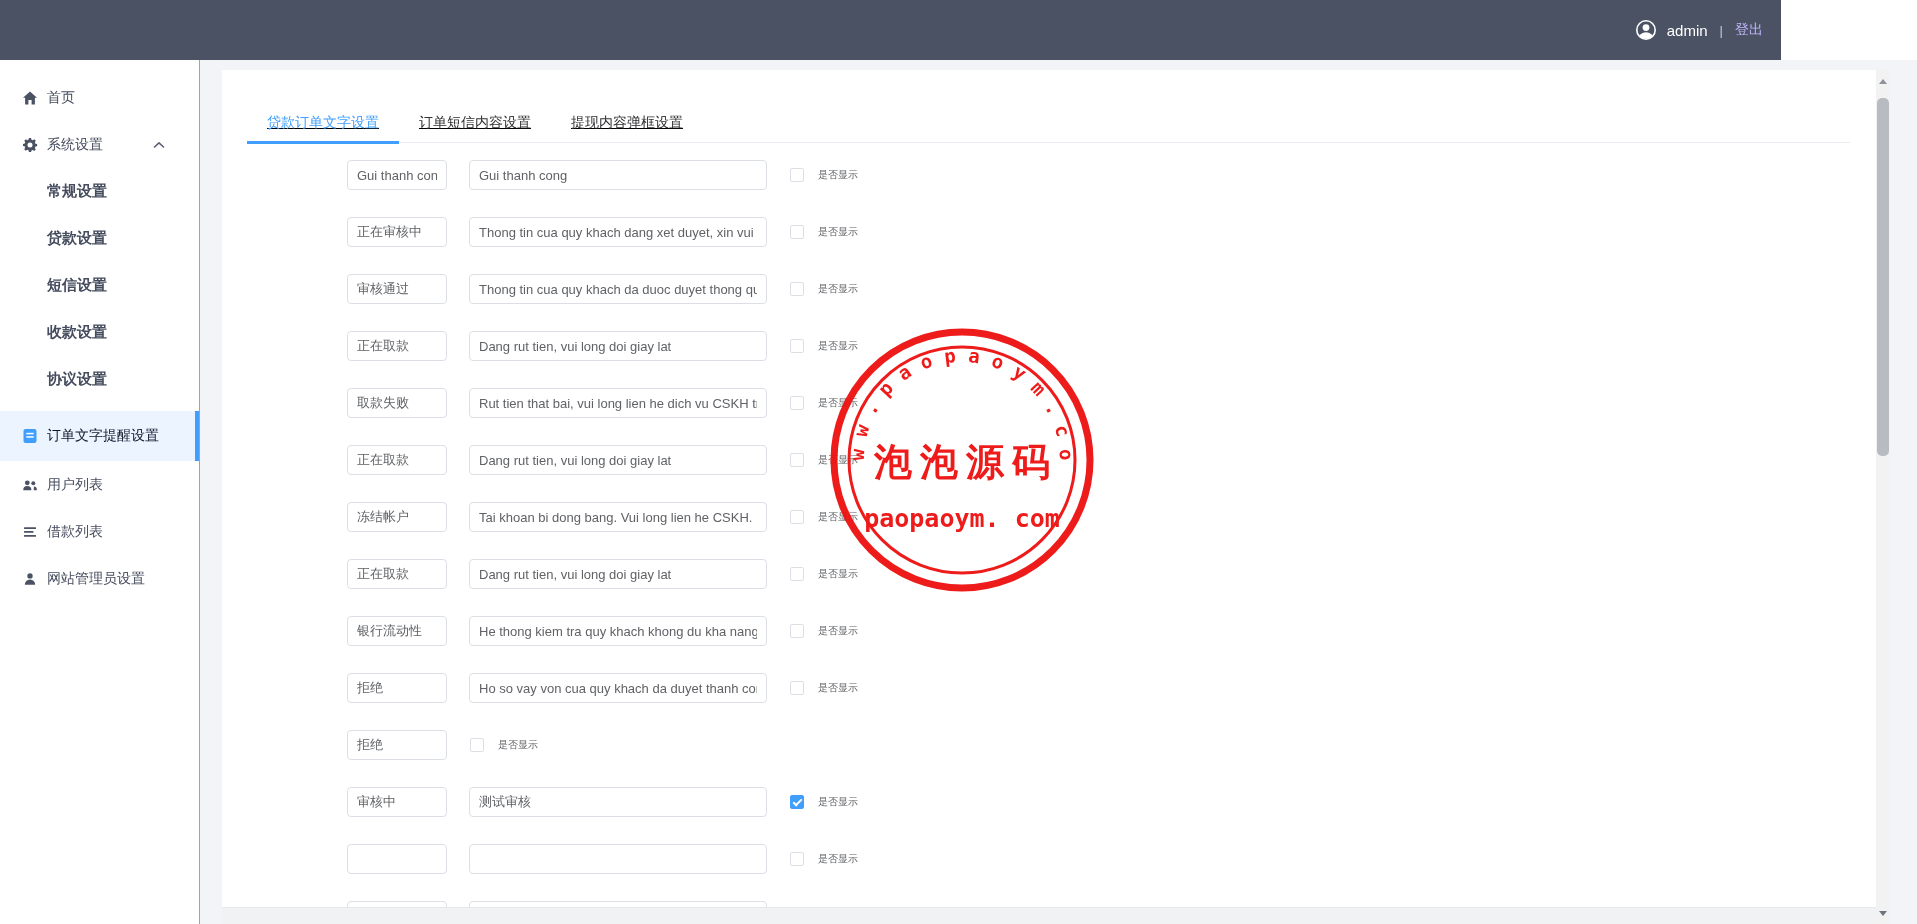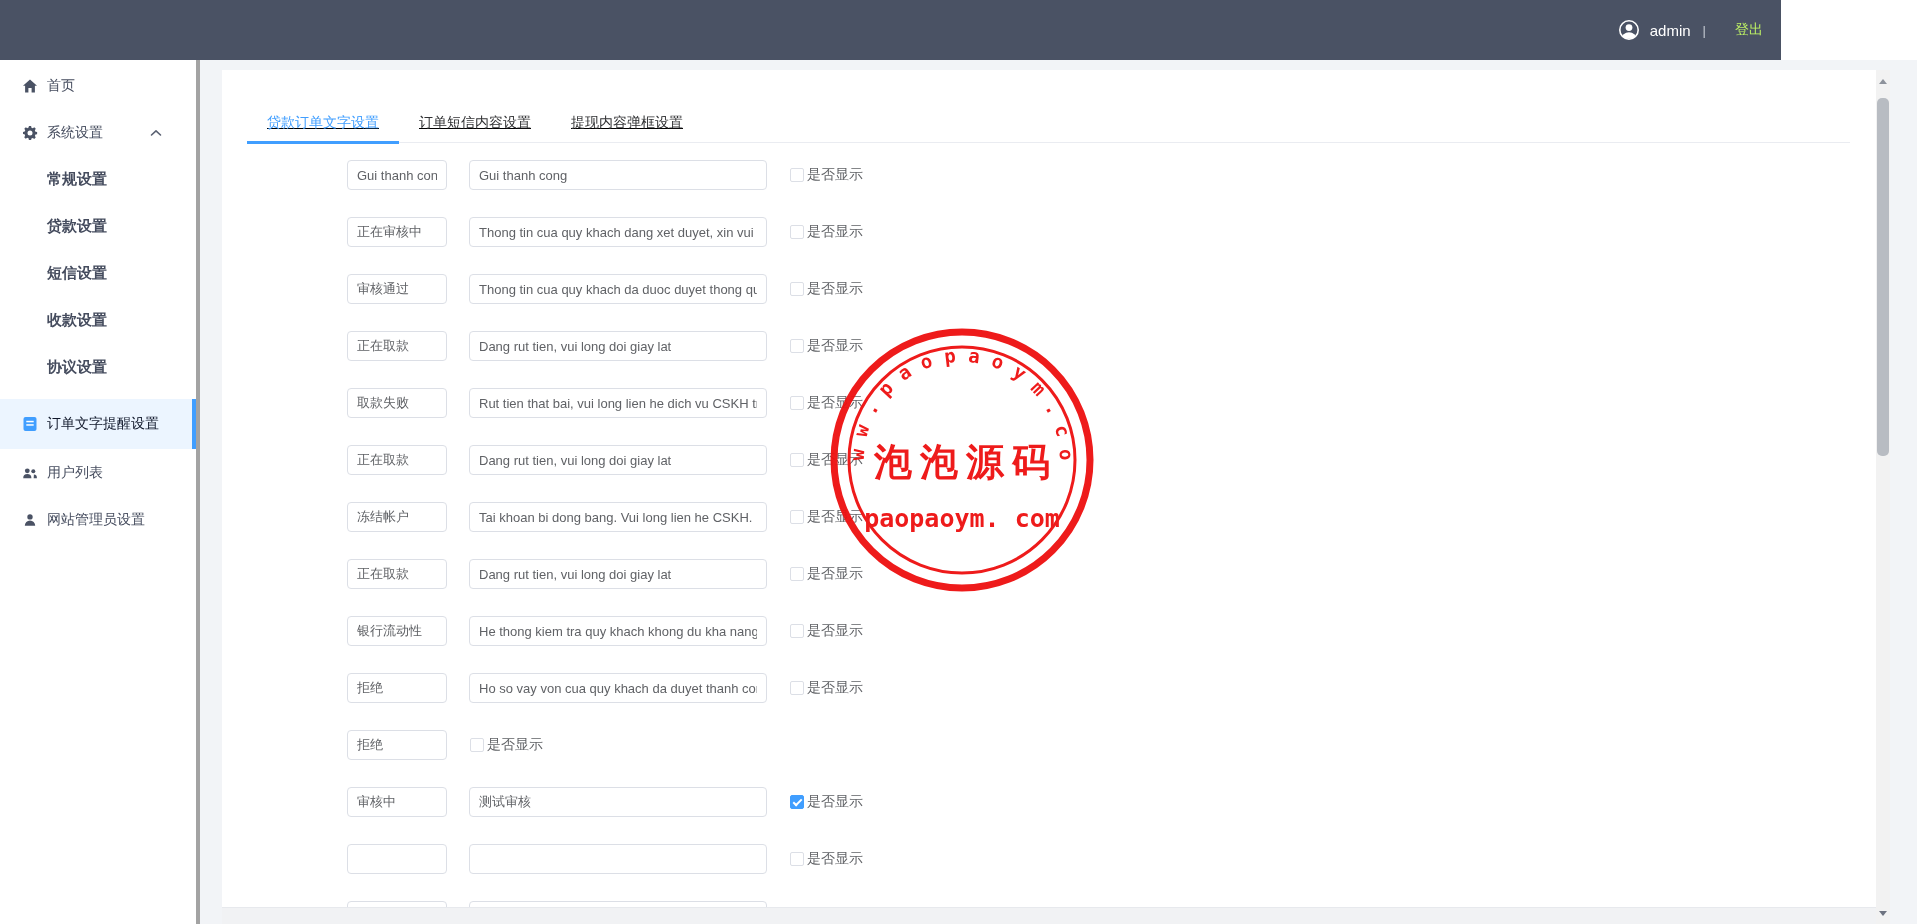--- a/index.html
+++ b/index.html
@@ -7,25 +7,25 @@
               font-family:"Liberation Sans","DejaVu Sans",sans-serif; }
 
   
   .topbar { position:absolute; left:0; top:0; width:1781px; height:60px;
             background:#4a5264; z-index:10; }
   .topbar-right { position:absolute; right:18px; top:0; height:60px;
                   display:flex; align-items:center; gap:10px; }
   .avatar { width:22px; height:22px; display:inline-flex; }
   .username { color:#fff; font-size:15px; }
   .tb-sep { color:#c6cbd4; font-size:13px; padding:0 2px; }
-  .logout { color:#bef264; font-size:14px; cursor:pointer; text-decoration:none;margin-left:17px; }
+  .logout { color:#c4b5fd; font-size:14px; cursor:pointer; text-decoration:none; }
 
   
   .sidebar { position:absolute; left:0; top:60px; width:200px; bottom:0;
-             background:#fff; border-right:4px solid #a3a3a3; padding-top:2px; z-index:9; }
+             background:#fff; border-right:1px solid #a3a3a3; padding-top:14px; z-index:9; }
   .nav-item { position:relative; height:47px; display:flex; align-items:center;
               font-size:14px; color:#454c5e; cursor:pointer; }
   .nav-icon { width:16px; height:16px; margin:0 9px 0 22px; flex:0 0 16px;
               display:inline-flex; align-items:center; }
   .nav-icon svg { width:16px; height:16px; }
   .nav-sub { height:47px; display:flex; align-items:center; padding-left:47px;
              font-size:15px; color:#454c5e; cursor:pointer;font-weight:bold; }
   .nav-item .chev { margin-left:auto; margin-right:32px; width:16px; height:16px; }
   .nav-item.active { height:50px; margin-top:8px; background:#ecf5ff; color:#0f172a; }
   .nav-item.active::after { content:""; position:absolute; right:0; top:0; bottom:0;
@@ -50,21 +50,21 @@
          font-size:13px; color:#606266; padding:0 9px; outline:none;
          font-family:"Liberation Sans","DejaVu Sans",sans-serif; }
   .inp-label { width:100px; }
   .inp-content { width:298px; margin-left:22px; }
   .cbwrap { display:flex; align-items:center; margin-left:23px; cursor:pointer; }
   .cb { position:relative; width:14px; height:14px; border:1px solid #dcdfe6;
         border-radius:2px; background:#fff; flex:0 0 14px; }
   .cb.checked { background:#409eff; border-color:#409eff; }
   .cb.checked::after { content:""; position:absolute; left:4px; top:1px; width:3px;
         height:7px; border:solid #fff; border-width:0 2px 2px 0; transform:rotate(45deg); }
-  .cbl { font-size:14px; color:#606266; margin-left:3px; }
+  .cbl { font-size:10px; color:#606266; margin-left:14px; }
 
   
   .vscroll { position:absolute; left:1676px; top:10px; width:14px; bottom:0;
              background:#f2f2f2; z-index:6; }
   .vs-up { position:absolute; top:0; left:0; width:14px; height:16px; cursor:pointer; }
   .vs-up::after { content:""; position:absolute; left:3px; top:5px; width:0; height:0;
                   border:4px solid transparent; border-bottom:5px solid #8d929b; }
   .vs-thumb { position:absolute; top:28px; left:1px; width:12px; height:358px;
               background:#b8bcc2; border-radius:5px; cursor:pointer; }
   .vs-down { position:absolute; bottom:3px; left:0; width:14px; height:16px; cursor:pointer; }
@@ -156,20 +156,30 @@
       <svg viewBox="0 0 16 16" class="ico">
         <circle cx="5.3" cy="5.8" r="2.4" class="ico"></circle>
         <path class="ico" d="M1.2 13.2 a4.1 4.1 0 0 1 8.2 0 z"></path>
         <circle cx="11.3" cy="6.3" r="2" class="ico"></circle>
         <path class="ico" d="M11.9 9.6 a3.3 3.3 0 0 1 3 3.6 h-3.2 z"></path>
       </svg>
     </span>
     <span>用户列表</span>
   </div>
 
+  <div class="nav-item">
+    <span class="nav-icon">
+      <svg viewBox="0 0 16 16" class="ico">
+        <rect class="ico" x="2" y="3.2" width="12" height="1.7" rx=".5"></rect>
+        <rect class="ico" x="2" y="7.1" width="9.5" height="1.7" rx=".5"></rect>
+        <rect class="ico" x="2" y="11" width="12" height="1.7" rx=".5"></rect>
+      </svg>
+    </span>
+    <span>借款列表</span>
+  </div>
 
   <div class="nav-item">
     <span class="nav-icon">
       <svg viewBox="0 0 16 16" class="ico">
         <circle class="ico" cx="8" cy="4.9" r="2.7"></circle>
         <path class="ico" d="M2.8 13.8 a5.2 5.2 0 0 1 10.4 0 z"></path>
       </svg>
     </span>
     <span>网站管理员设置</span>
   </div>

